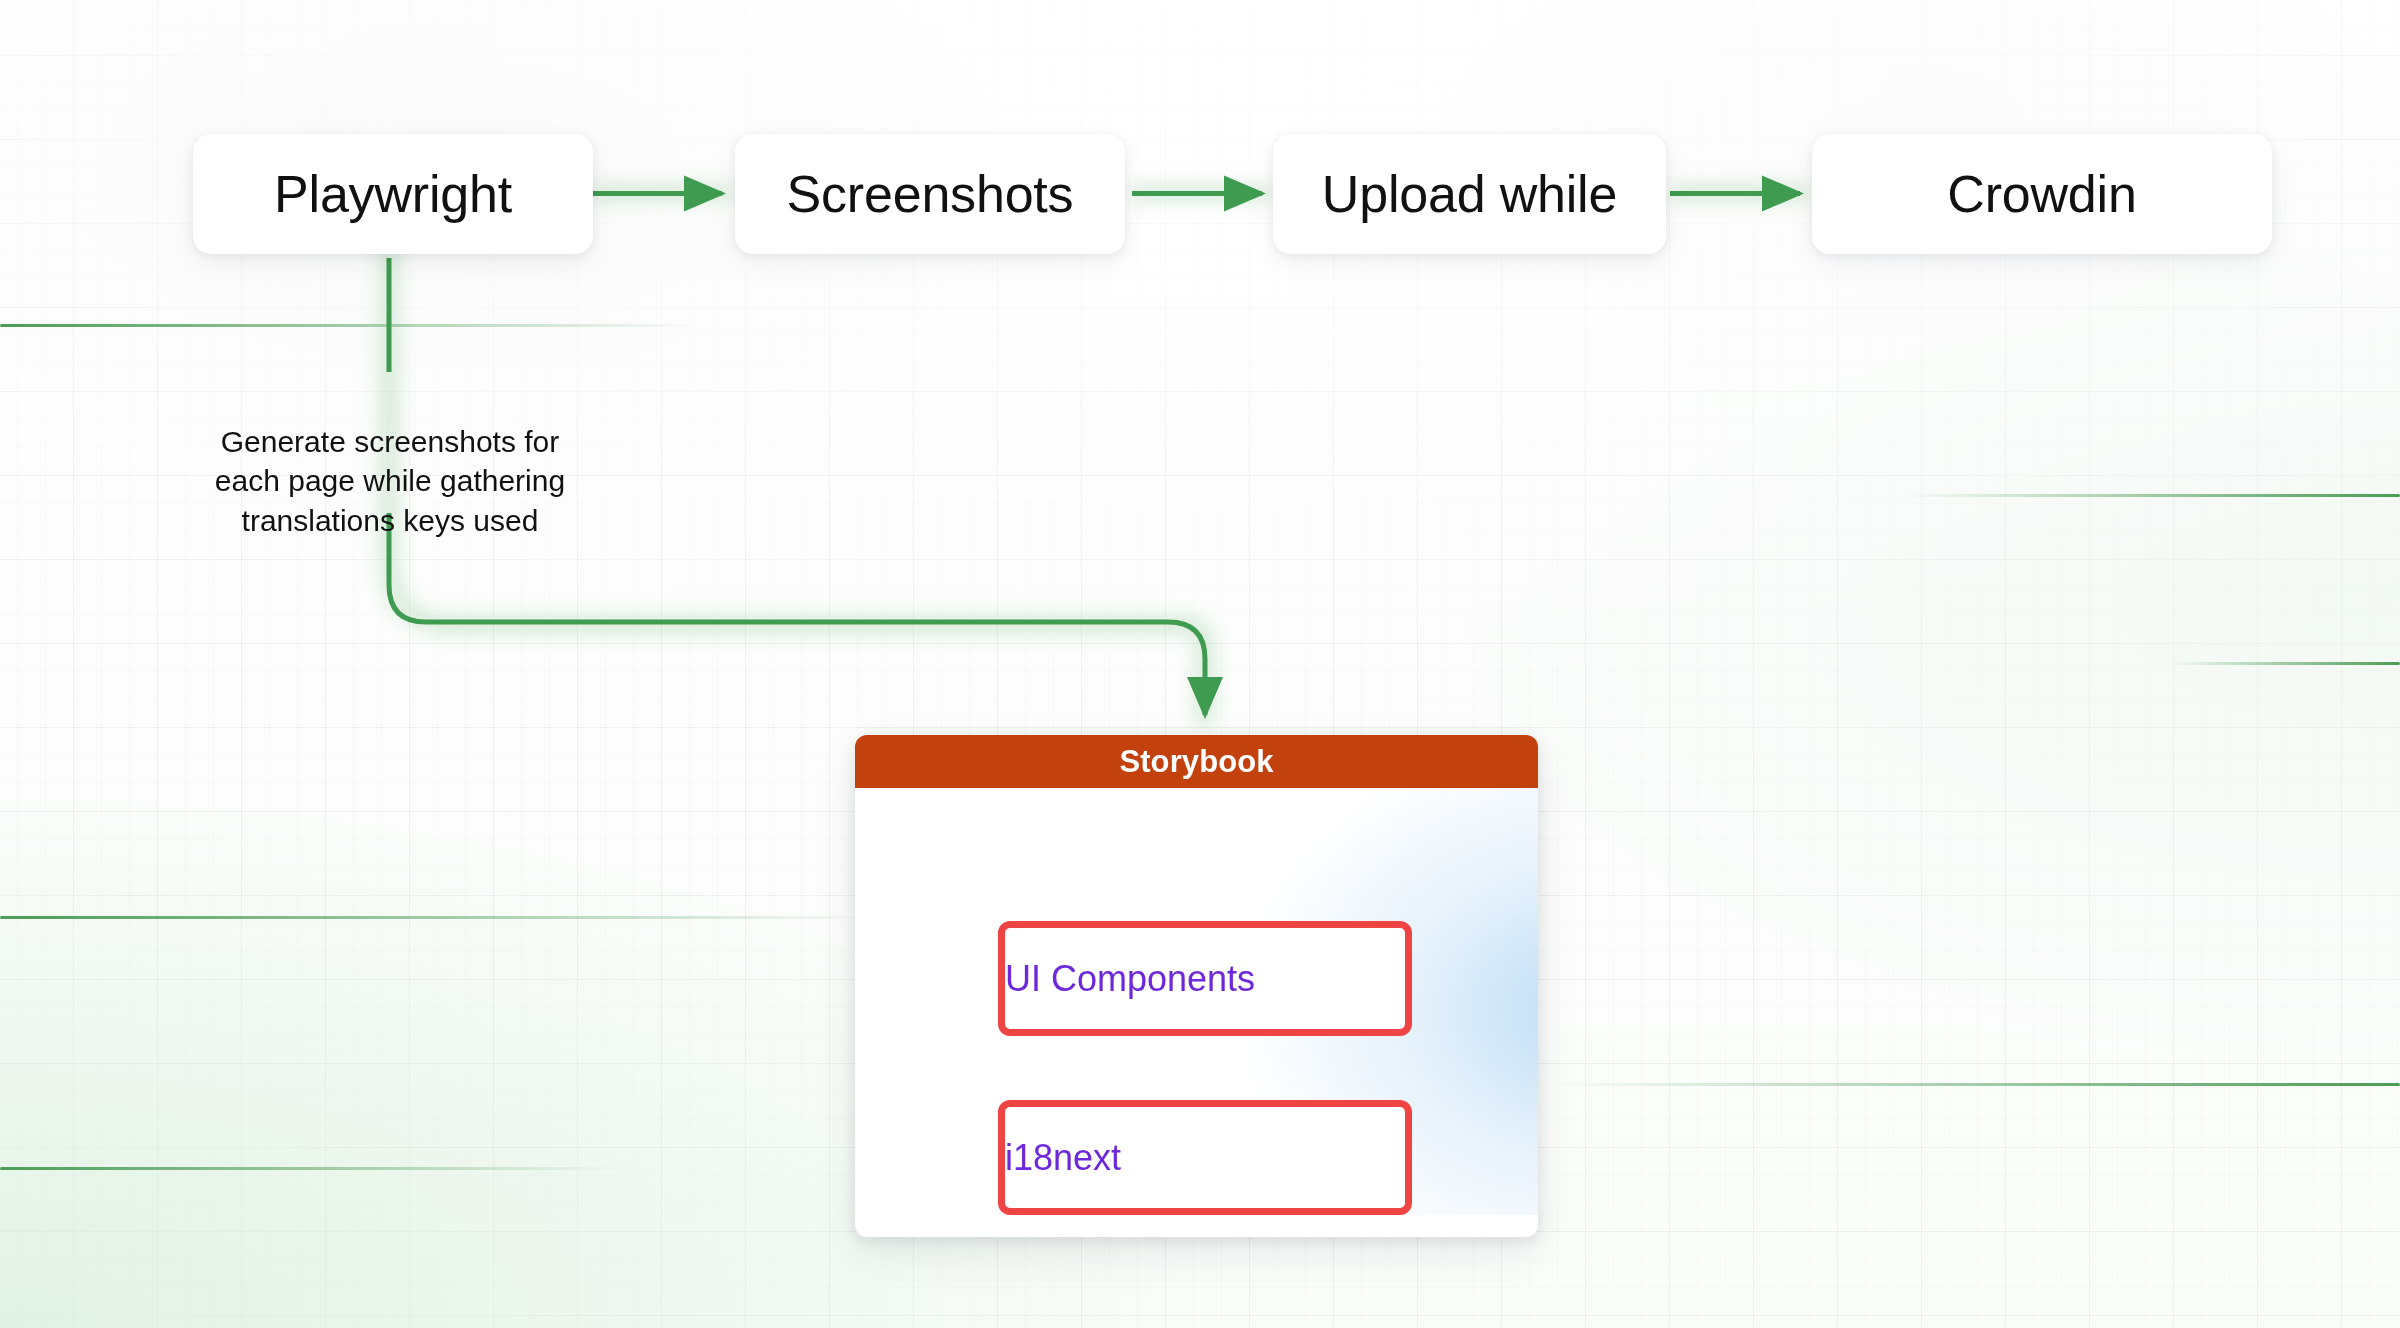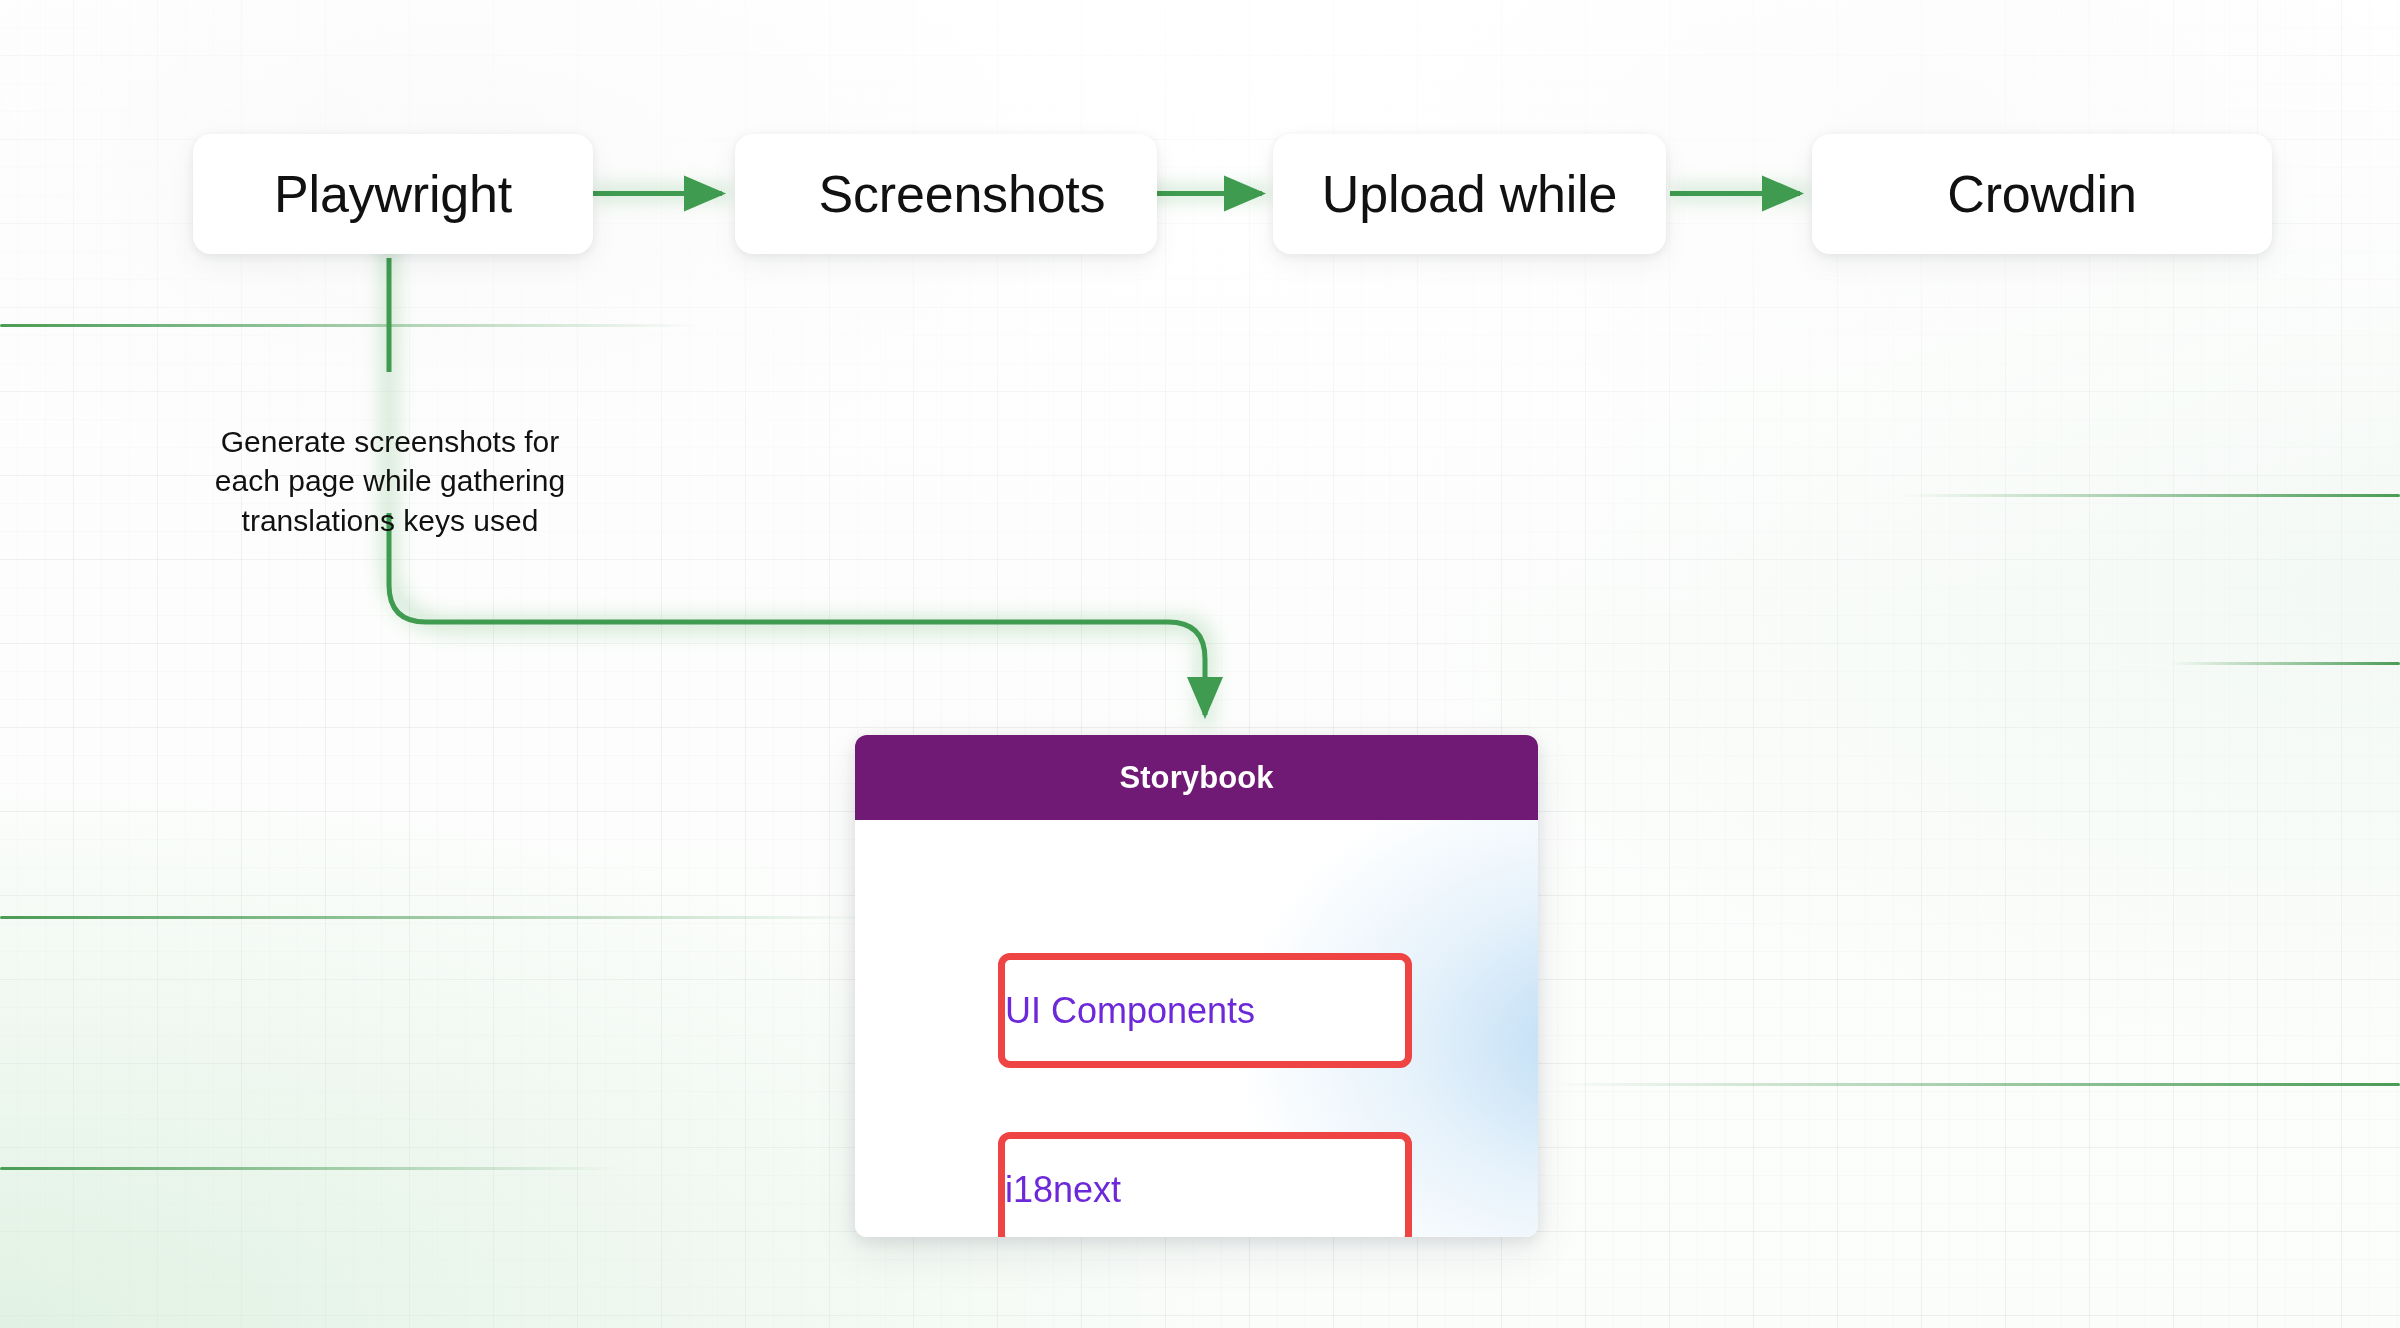--- a/index.html
+++ b/index.html
@@ -90,22 +90,22 @@
 
   
   .panel{
     position:absolute;
     border-radius:12px;
     overflow:hidden;
     background:#ffffff;
     box-shadow:0 4px 16px rgba(16,24,40,0.10), 0 18px 46px rgba(16,24,40,0.07);
   }
   .panel-header{
-    height:85px;
-    background:#701a75;
+    height:53px;
+    background:#c2410c;
     color:#ffffff;
     display:flex;align-items:center;justify-content:center;
     font-size:31px;
     font-weight:700;
     letter-spacing:0.1px;
   }
   .panel-body{
     position:relative;
     height:427px;
     background:#ffffff;
@@ -174,21 +174,21 @@
 
     <path d="M389 513 L389 585 Q389 622 426 622 L1168 622 Q1205 622 1205 659 L1205 715" stroke="#3f9b4f" stroke-width="5" fill="none" marker-end="url(#ah)"></path>
 
     <line x1="1202" y1="963" x2="1202" y2="1044" stroke="#3f9b4f" stroke-width="5" marker-end="url(#ah)"></line>
   </svg>
 
   <div class="node" style="left:193px;top:134px;width:400px;height:120px;">
     <span>Playwright</span>
   </div>
 
-  <div class="node" style="left:735px;top:134px;width:390px;height:120px;padding-left:32px;">
+  <div class="node" style="left:735px;top:134px;width:390px;height:120px;">
     <span>Screenshots</span>
   </div>
 
   <div class="node" style="left:1273px;top:134px;width:393px;height:120px;">
     <span>Upload while</span>
   </div>
 
   <div class="node" style="left:1812px;top:134px;width:460px;height:120px;">
     <span>Crowdin</span>
   </div>

